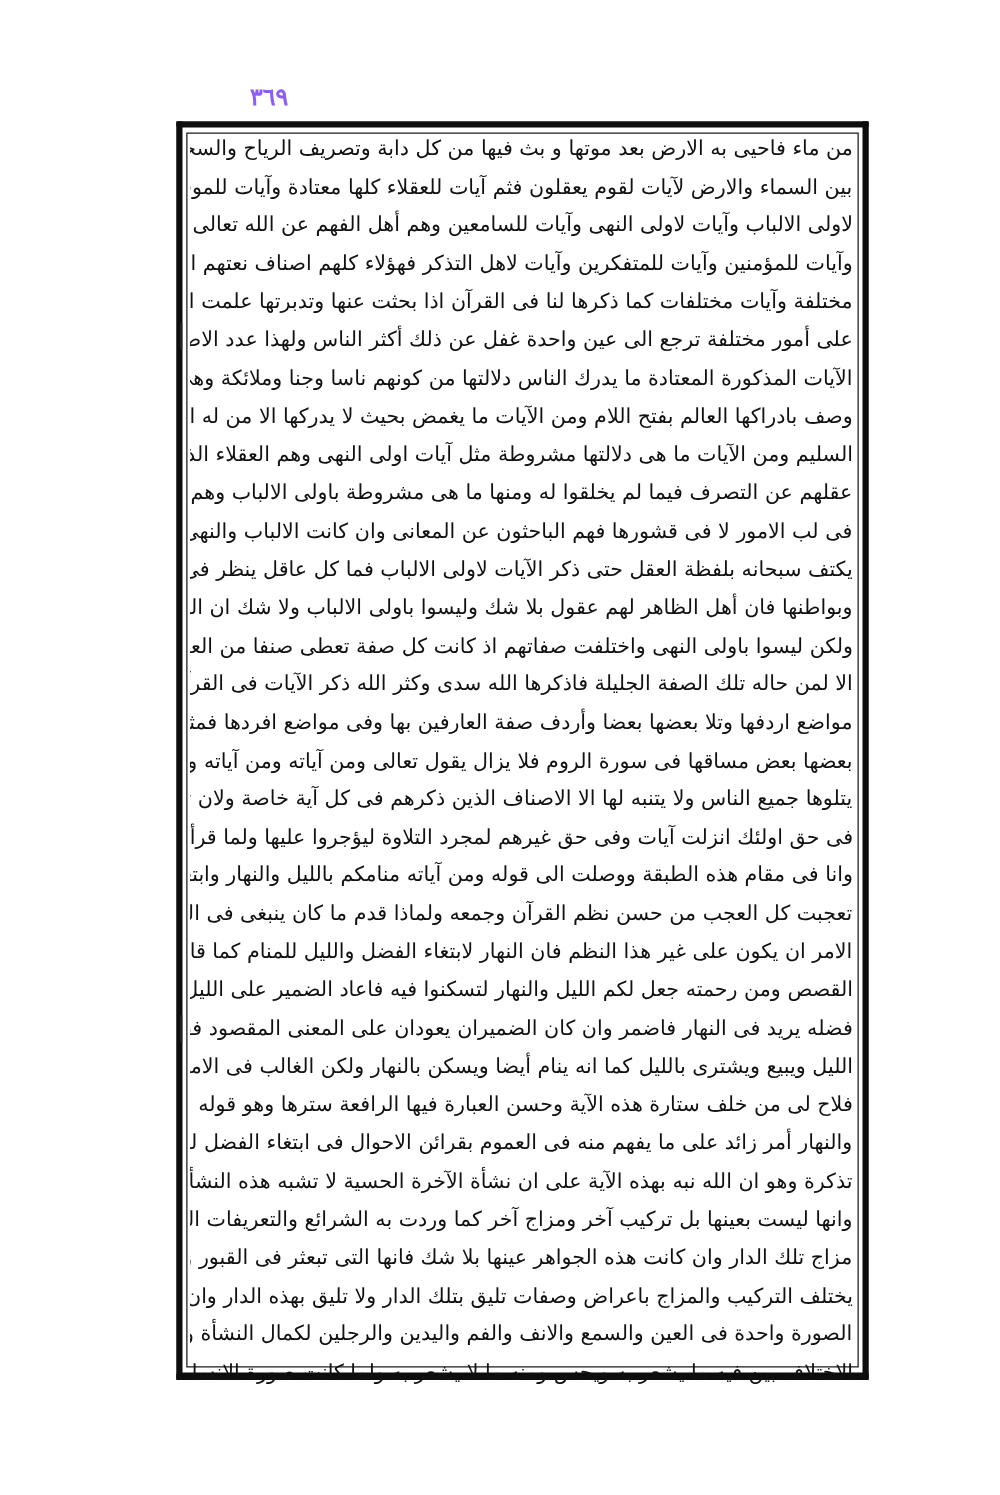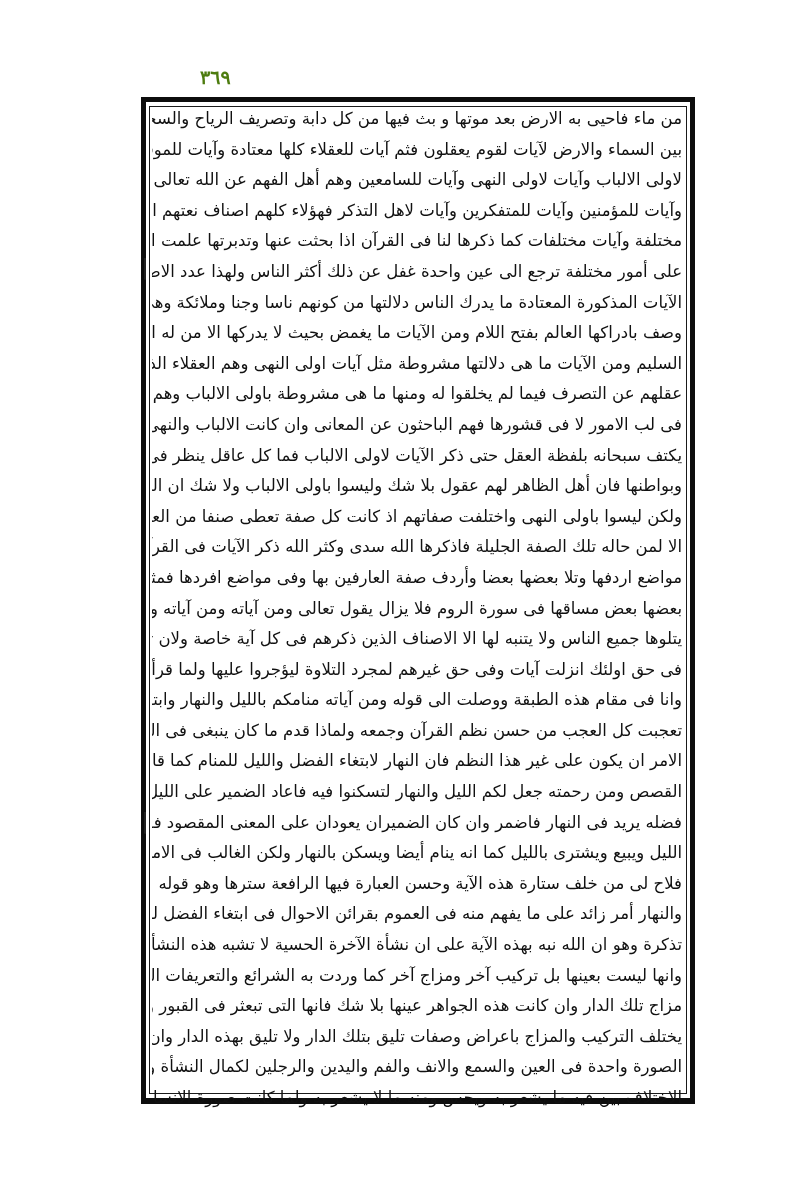--- a/index.html
+++ b/index.html
@@ -11,21 +11,21 @@
     font-family: "DejaVu Sans", sans-serif;
     color: #111111;
   }
   .page-number {
     position: absolute;
     left: 200px; top: 66px;
     width: 60px;
     font-family: "DejaVu Serif", serif;
     font-size: 19px;
     font-weight: bold;
-    color: #4d7c0f;
+    color: #8b5cf6;
     direction: rtl;
     text-align: left;
     letter-spacing: 1px;
   }
   .frame {
     position: absolute;
     left: 141px; top: 97px;
     width: 554px; height: 1007px;
     box-sizing: border-box;
   }

